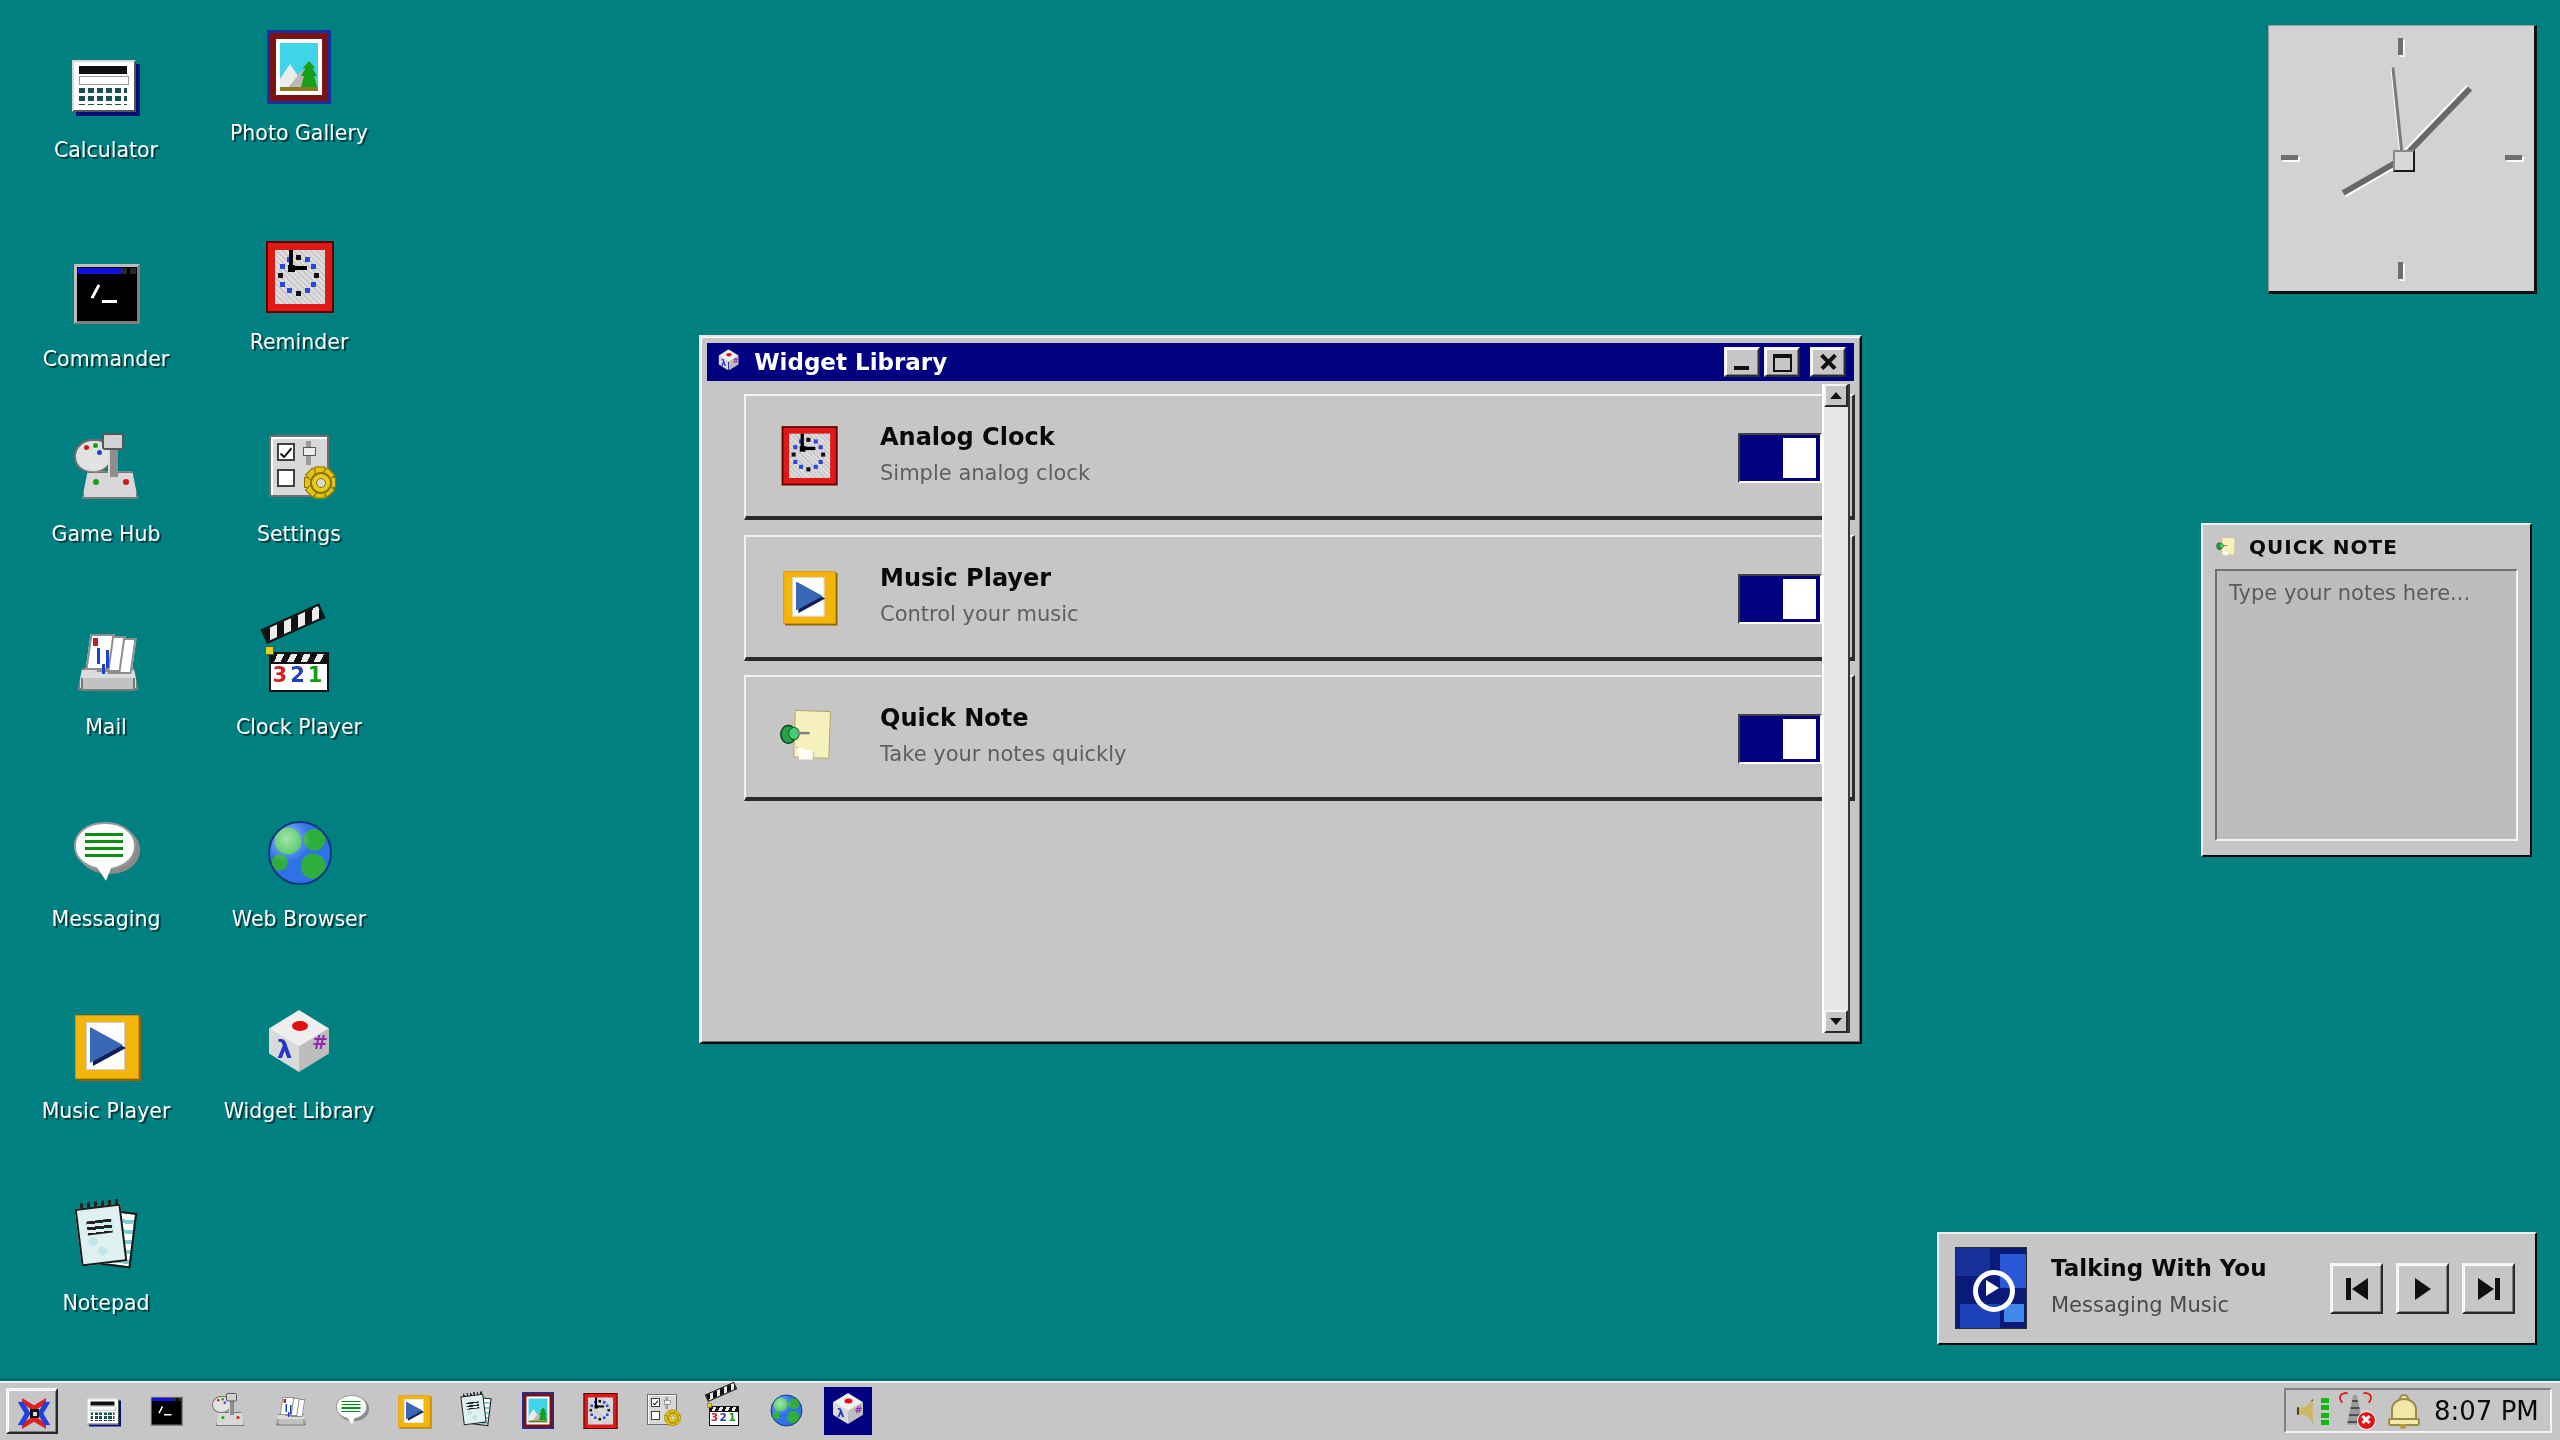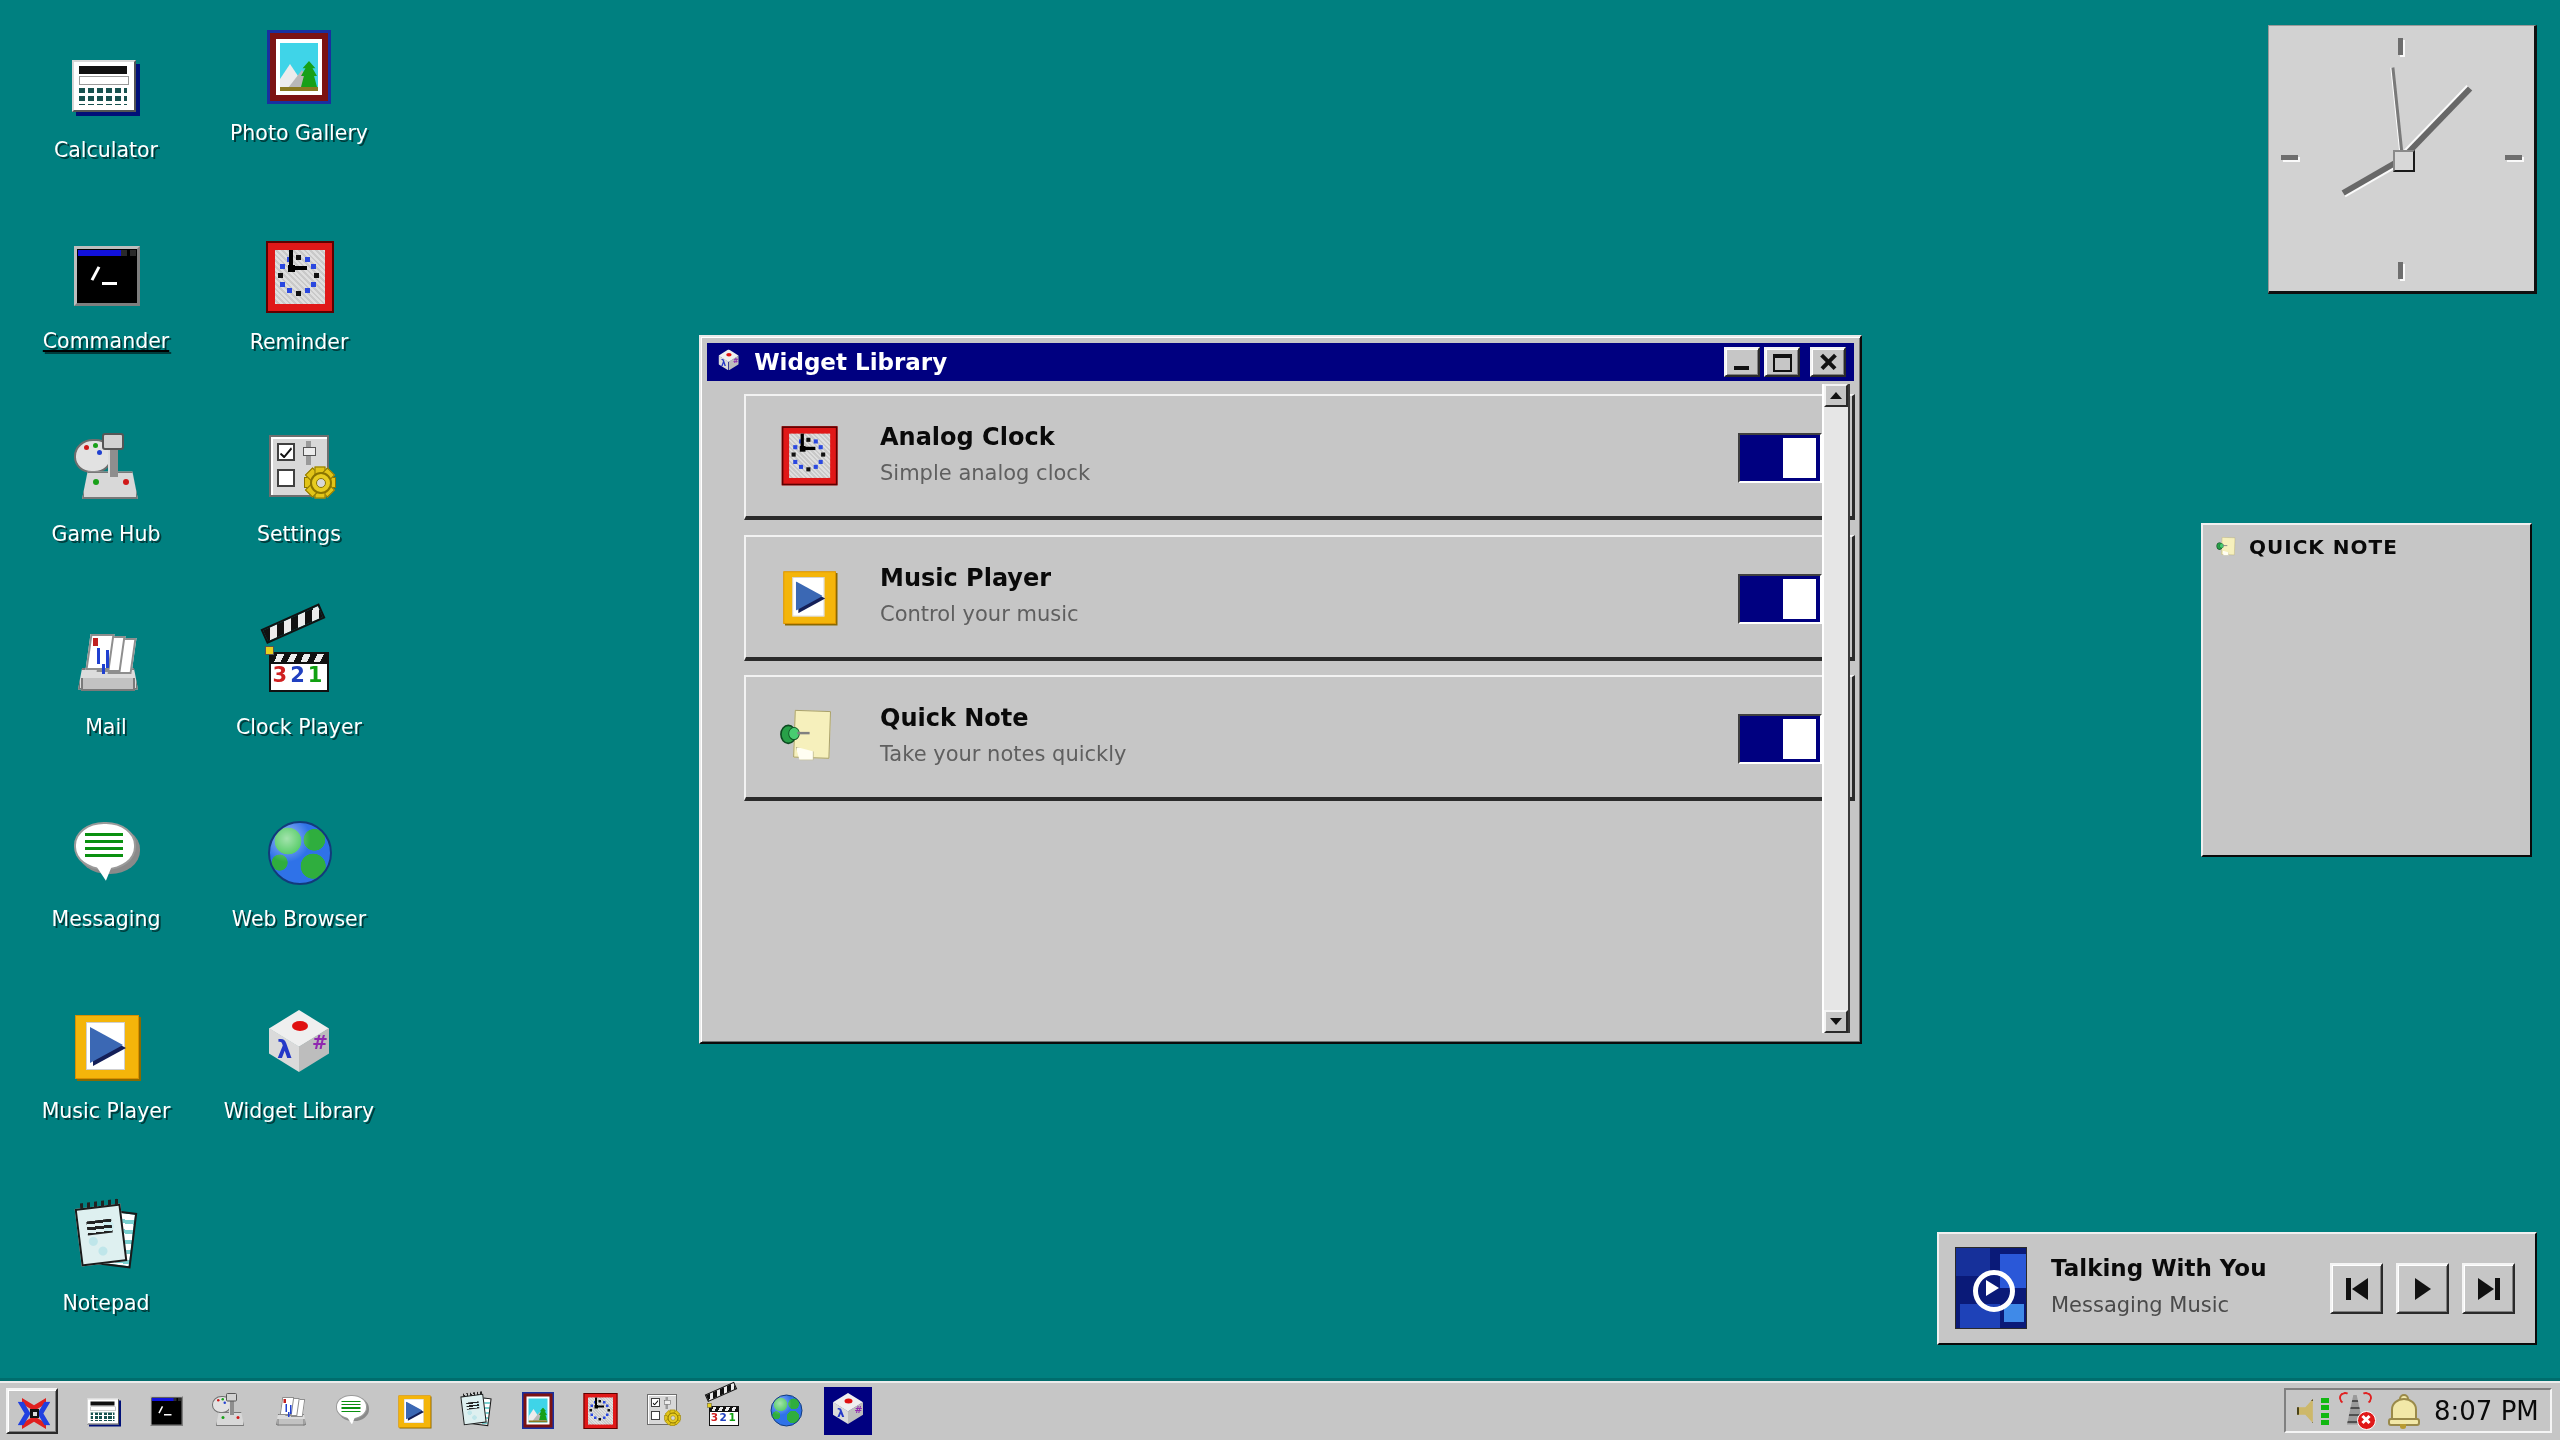--- a/index.html
+++ b/index.html
@@ -256,21 +256,21 @@
                   <div class="p pg-mtn2"></div>
                   <div class="p pg-tree"></div>
                   <div class="p pg-gnd"></div>
                 </div>
               </div>
             </div>
           </div>
         </span>
         <span class="desk-label">Photo Gallery</span>
       </div>
-      <div class="desk-icon" style="left: 16px; top: 236px; text-decoration: underline;">
+      <div class="desk-icon" style="left: 16px; top: 254px;">
         <span class="icon-box" style="--s: 1;">
           <div class="icon-inner i-commander">
             <div class="p cm-f">
               <div class="p cm-t"></div>
               <div class="p cm-sq"></div>
               <div class="p cm-sl"></div>
               <div class="p cm-u"></div>
             </div>
           </div>
         </span>
@@ -547,20 +547,23 @@
           <div class="icon-inner i-quick-note">
             <div class="p qn-n"></div>
             <div class="p qn-fold"></div>
             <div class="p qn-p1"></div>
             <div class="p qn-p2"></div>
             <div class="p qn-nd"></div>
           </div>
         </span>
       <span class="note-title">QUICK NOTE</span>
     </div>
+    <div class="note-area">
+      <span class="note-ph">Type your notes here...</span>
+    </div>
   </div>
 
   <div class="musicw">
     <div class="album">
       <span class="p aa1"></span>
         <span class="p aa2"></span>
         <span class="p aa3"></span>
         <span class="p aa4"></span>
       <span class="aa-ring"></span>
       <span class="aa-play"></span>

